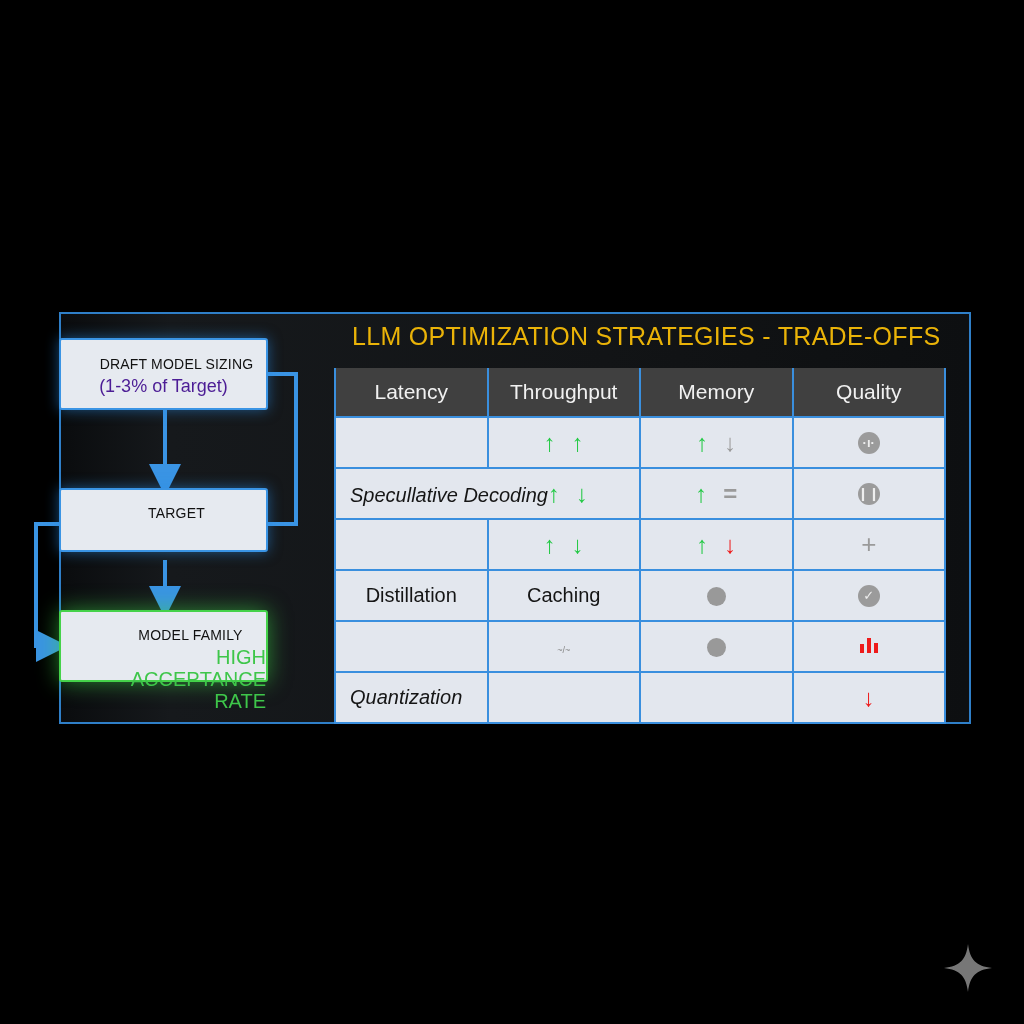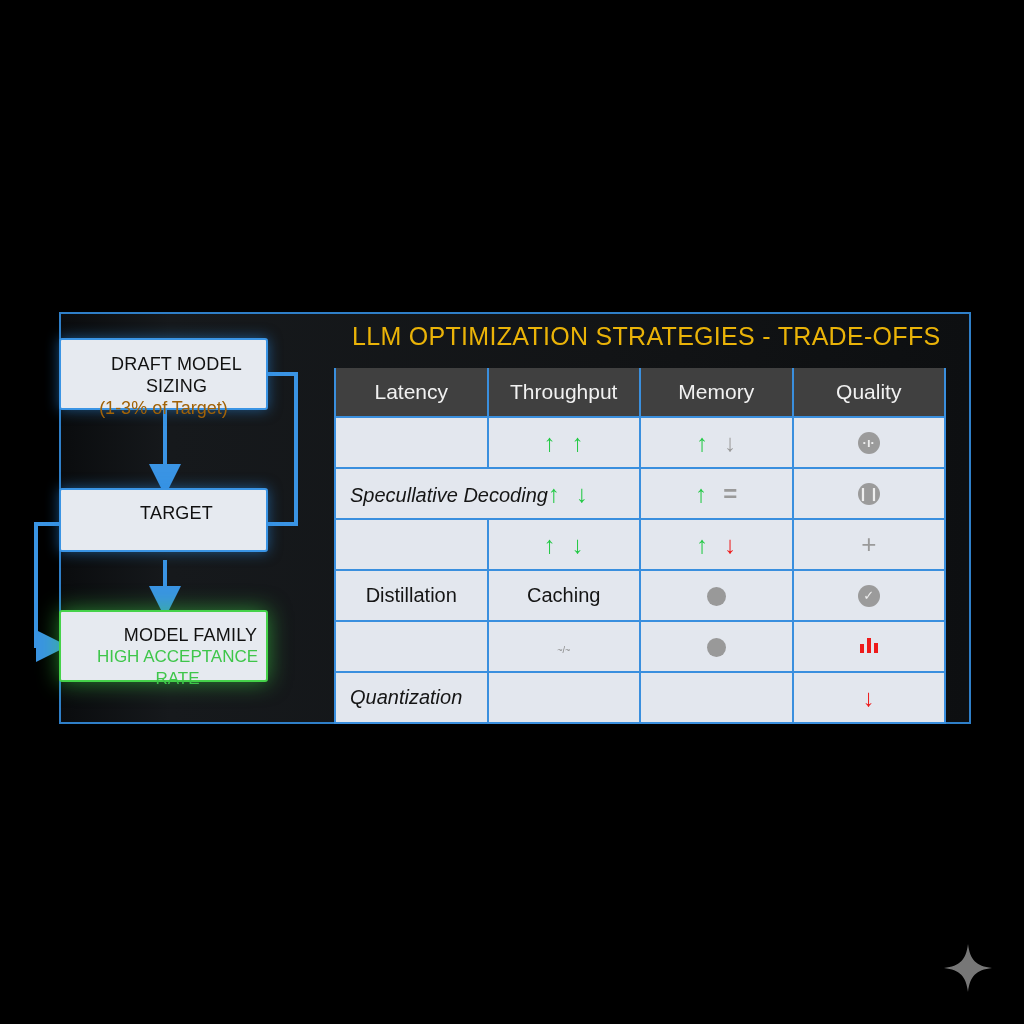--- a/index.html
+++ b/index.html
@@ -4,28 +4,28 @@
 <style>
   html, body { margin:0; padding:0; }
   body { width:1024px; height:1024px; background:#000; position:relative; overflow:hidden;
          font-family:"Liberation Sans", "DejaVu Sans", sans-serif; }
   .frame { position:absolute; left:59px; top:312px; width:912px; height:412px;
            border:2px solid #2f7fc8; box-sizing:border-box;
            background:linear-gradient(90deg,#0a0c0e 0%,#16191c 12%,#121416 60%,#0d0f11 100%); }
   .box { position:absolute; background:#e6eaf0; border:2px solid #3a94e4; border-radius:3px;
          box-sizing:border-box; text-align:center; color:#111;
          box-shadow:0 0 14px rgba(40,140,230,0.55); }
-  .box .t1 { font-size:18px; line-height:22px; letter-spacing:0.2px;margin-left:26px; }
+  .box .t1 { font-size:14px; line-height:22px; letter-spacing:0.2px;margin-left:26px; }
   .box .t2 { font-size:18px; line-height:22px; }
   .box.draft { left:59px; top:338px; width:209px; height:72px; padding-top:13px; }
-  .box.draft .t2 { color:#a16207; }
+  .box.draft .t2 { color:#4c1d95; }
   .box.align { left:59px; top:488px; width:209px; height:64px; padding-top:12px; }
   .box.family { left:59px; top:610px; width:209px; height:72px; padding-top:12px;
                 border-color:#45d24a; box-shadow:0 0 22px rgba(60,210,70,0.6);padding-left:28px; }
-  .box.family .t2 { color:#3ec64a; font-size:17px; }
+  .box.family .t2 { color:#3ec64a; font-size:20px;text-align:right; }
   svg.conn { position:absolute; left:0; top:0; }
   .title { position:absolute; left:352px; top:322px; color:#eab308; font-size:25px; letter-spacing:0.3px; }
   table.grid { position:absolute; left:334px; top:368px; width:612px; height:355px;
                border-collapse:collapse; table-layout:fixed; }
   table.grid th { background:#404040; color:#f1f1f1; font-weight:normal; font-size:21px;
                   height:46px; border-left:2px solid #3a8fde; border-right:2px solid #3a8fde; }
   table.grid td { background:#e3e7ee; border:2px solid #3a8fde; height:49px; text-align:center;
                   font-size:20px; color:#151515; padding:0; }
   td.left { text-align:left !important; padding-left:14px !important;font-style:italic; }
   .ar { font-size:24px; font-weight:bold; margin:0 8px; }

